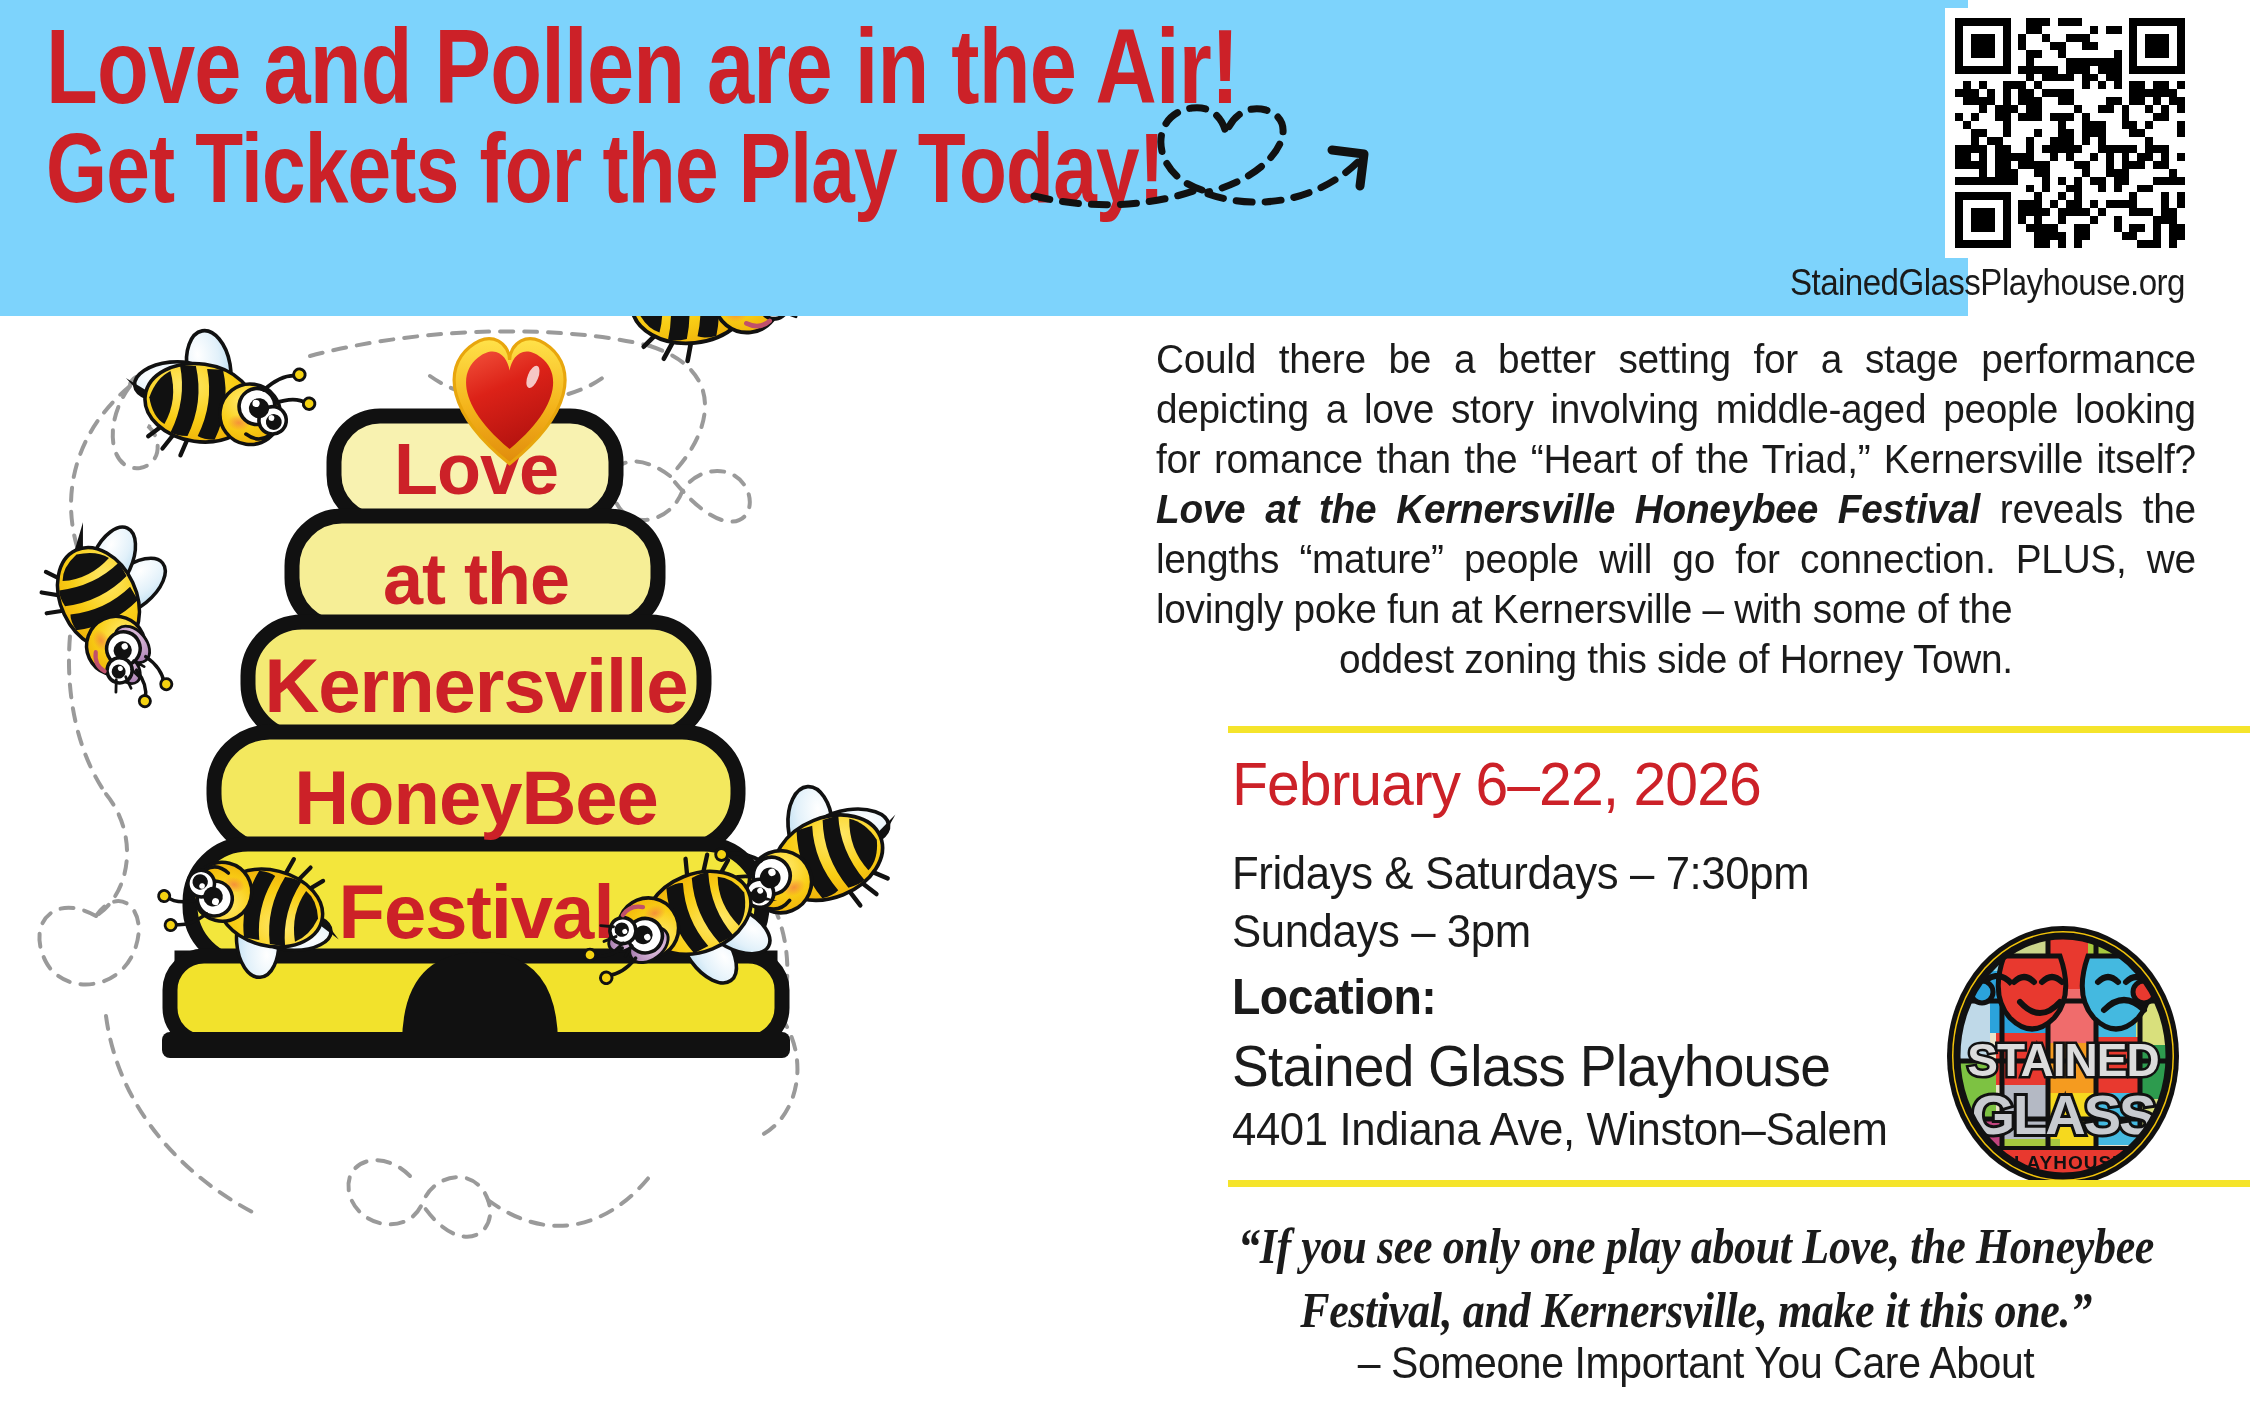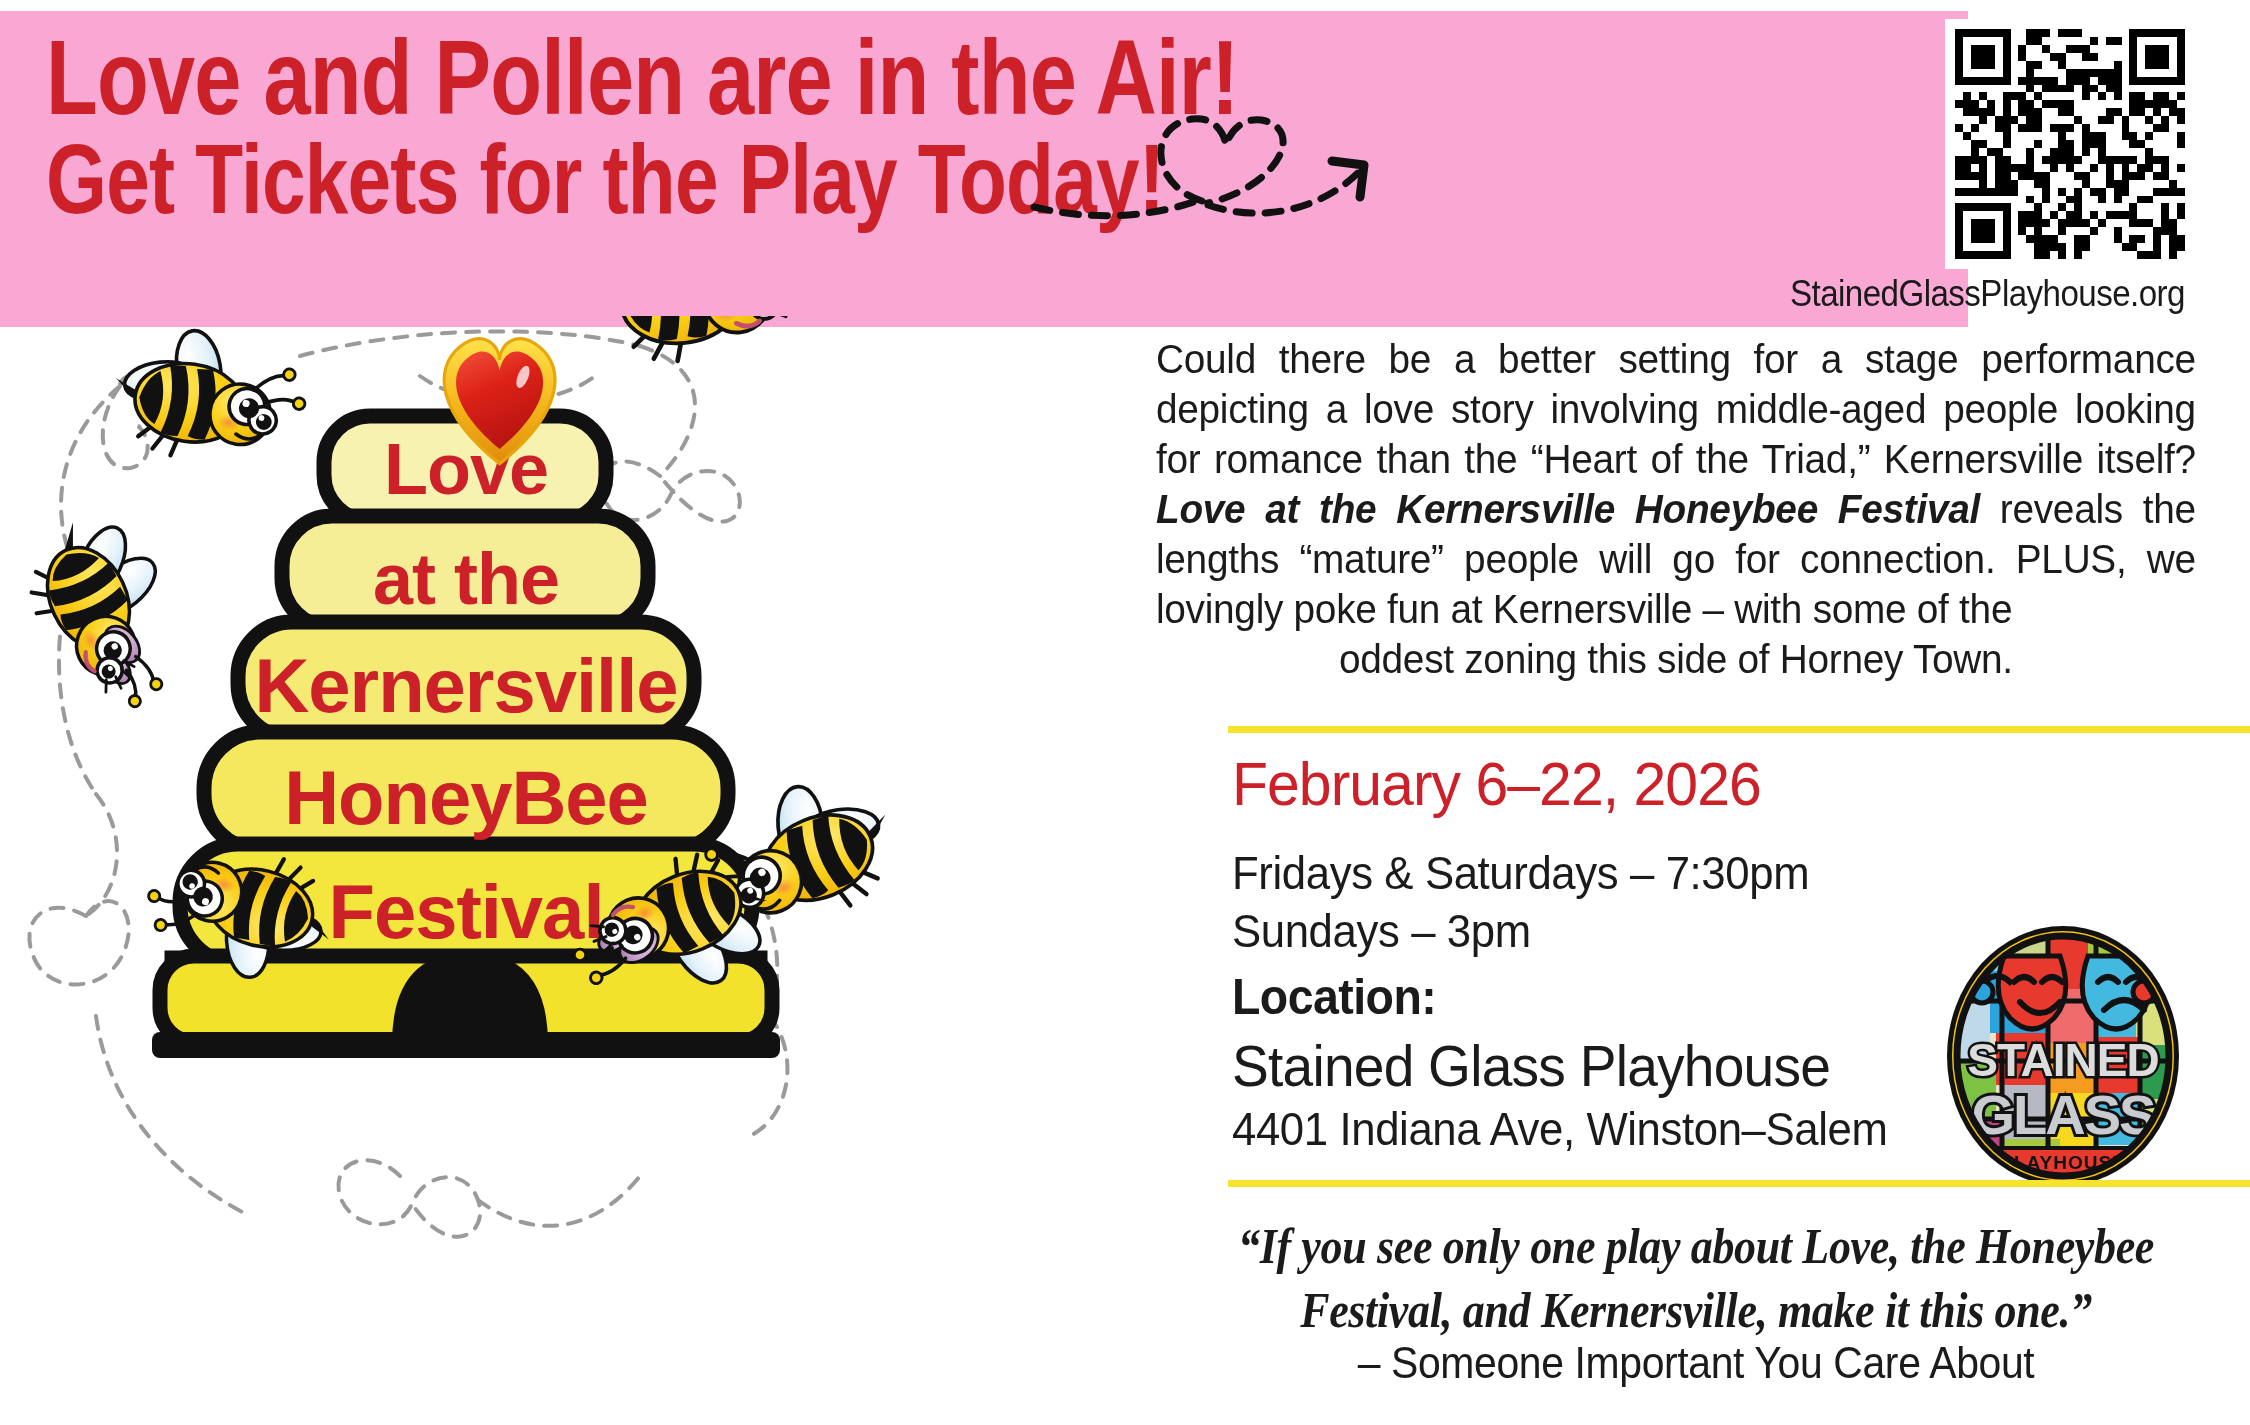--- a/index.html
+++ b/index.html
@@ -6,22 +6,22 @@
   html,body { width:2250px; height:1425px; }
   body {
     font-family:"Liberation Sans", sans-serif;
     background:#ffffff;
     position:relative;
     overflow:hidden;
   }
 
   
   #banner {
-    position:absolute; left:0; top:11px; width:1968px; height:316px;
-    background:#f9a8d4;
+    position:absolute; left:0; top:0; width:1968px; height:316px;
+    background:#7dd3fc;
   }
   #headline1, #headline2 {
     position:absolute; left:46px;
     color:#CC2128;
     font-family:"Liberation Sans", sans-serif;
     font-weight:bold;
     letter-spacing:-1px;
     white-space:nowrap;
     transform:scaleX(0.80);
     transform-origin:left center;
@@ -40,21 +40,21 @@
     position:absolute; left:1790px; top:262px;
     font-size:36px; color:#1a1a1a; letter-spacing:-0.6px;
     transform:scaleX(0.92); transform-origin:left center;
     white-space:nowrap;
   }
 
   #swoosh { position:absolute; left:1030px; top:78px; width:400px; height:140px; }
 
   
   #art {
-    position:absolute; left:0px; top:316px;
+    position:absolute; left:10px; top:316px;
     width:1130px; height:1001px;
   }
   #art svg { display:block; }
 
   
   #right {
     position:absolute; left:1130px; top:316px;
     width:1120px; height:854px;
   }
   #blurb {

